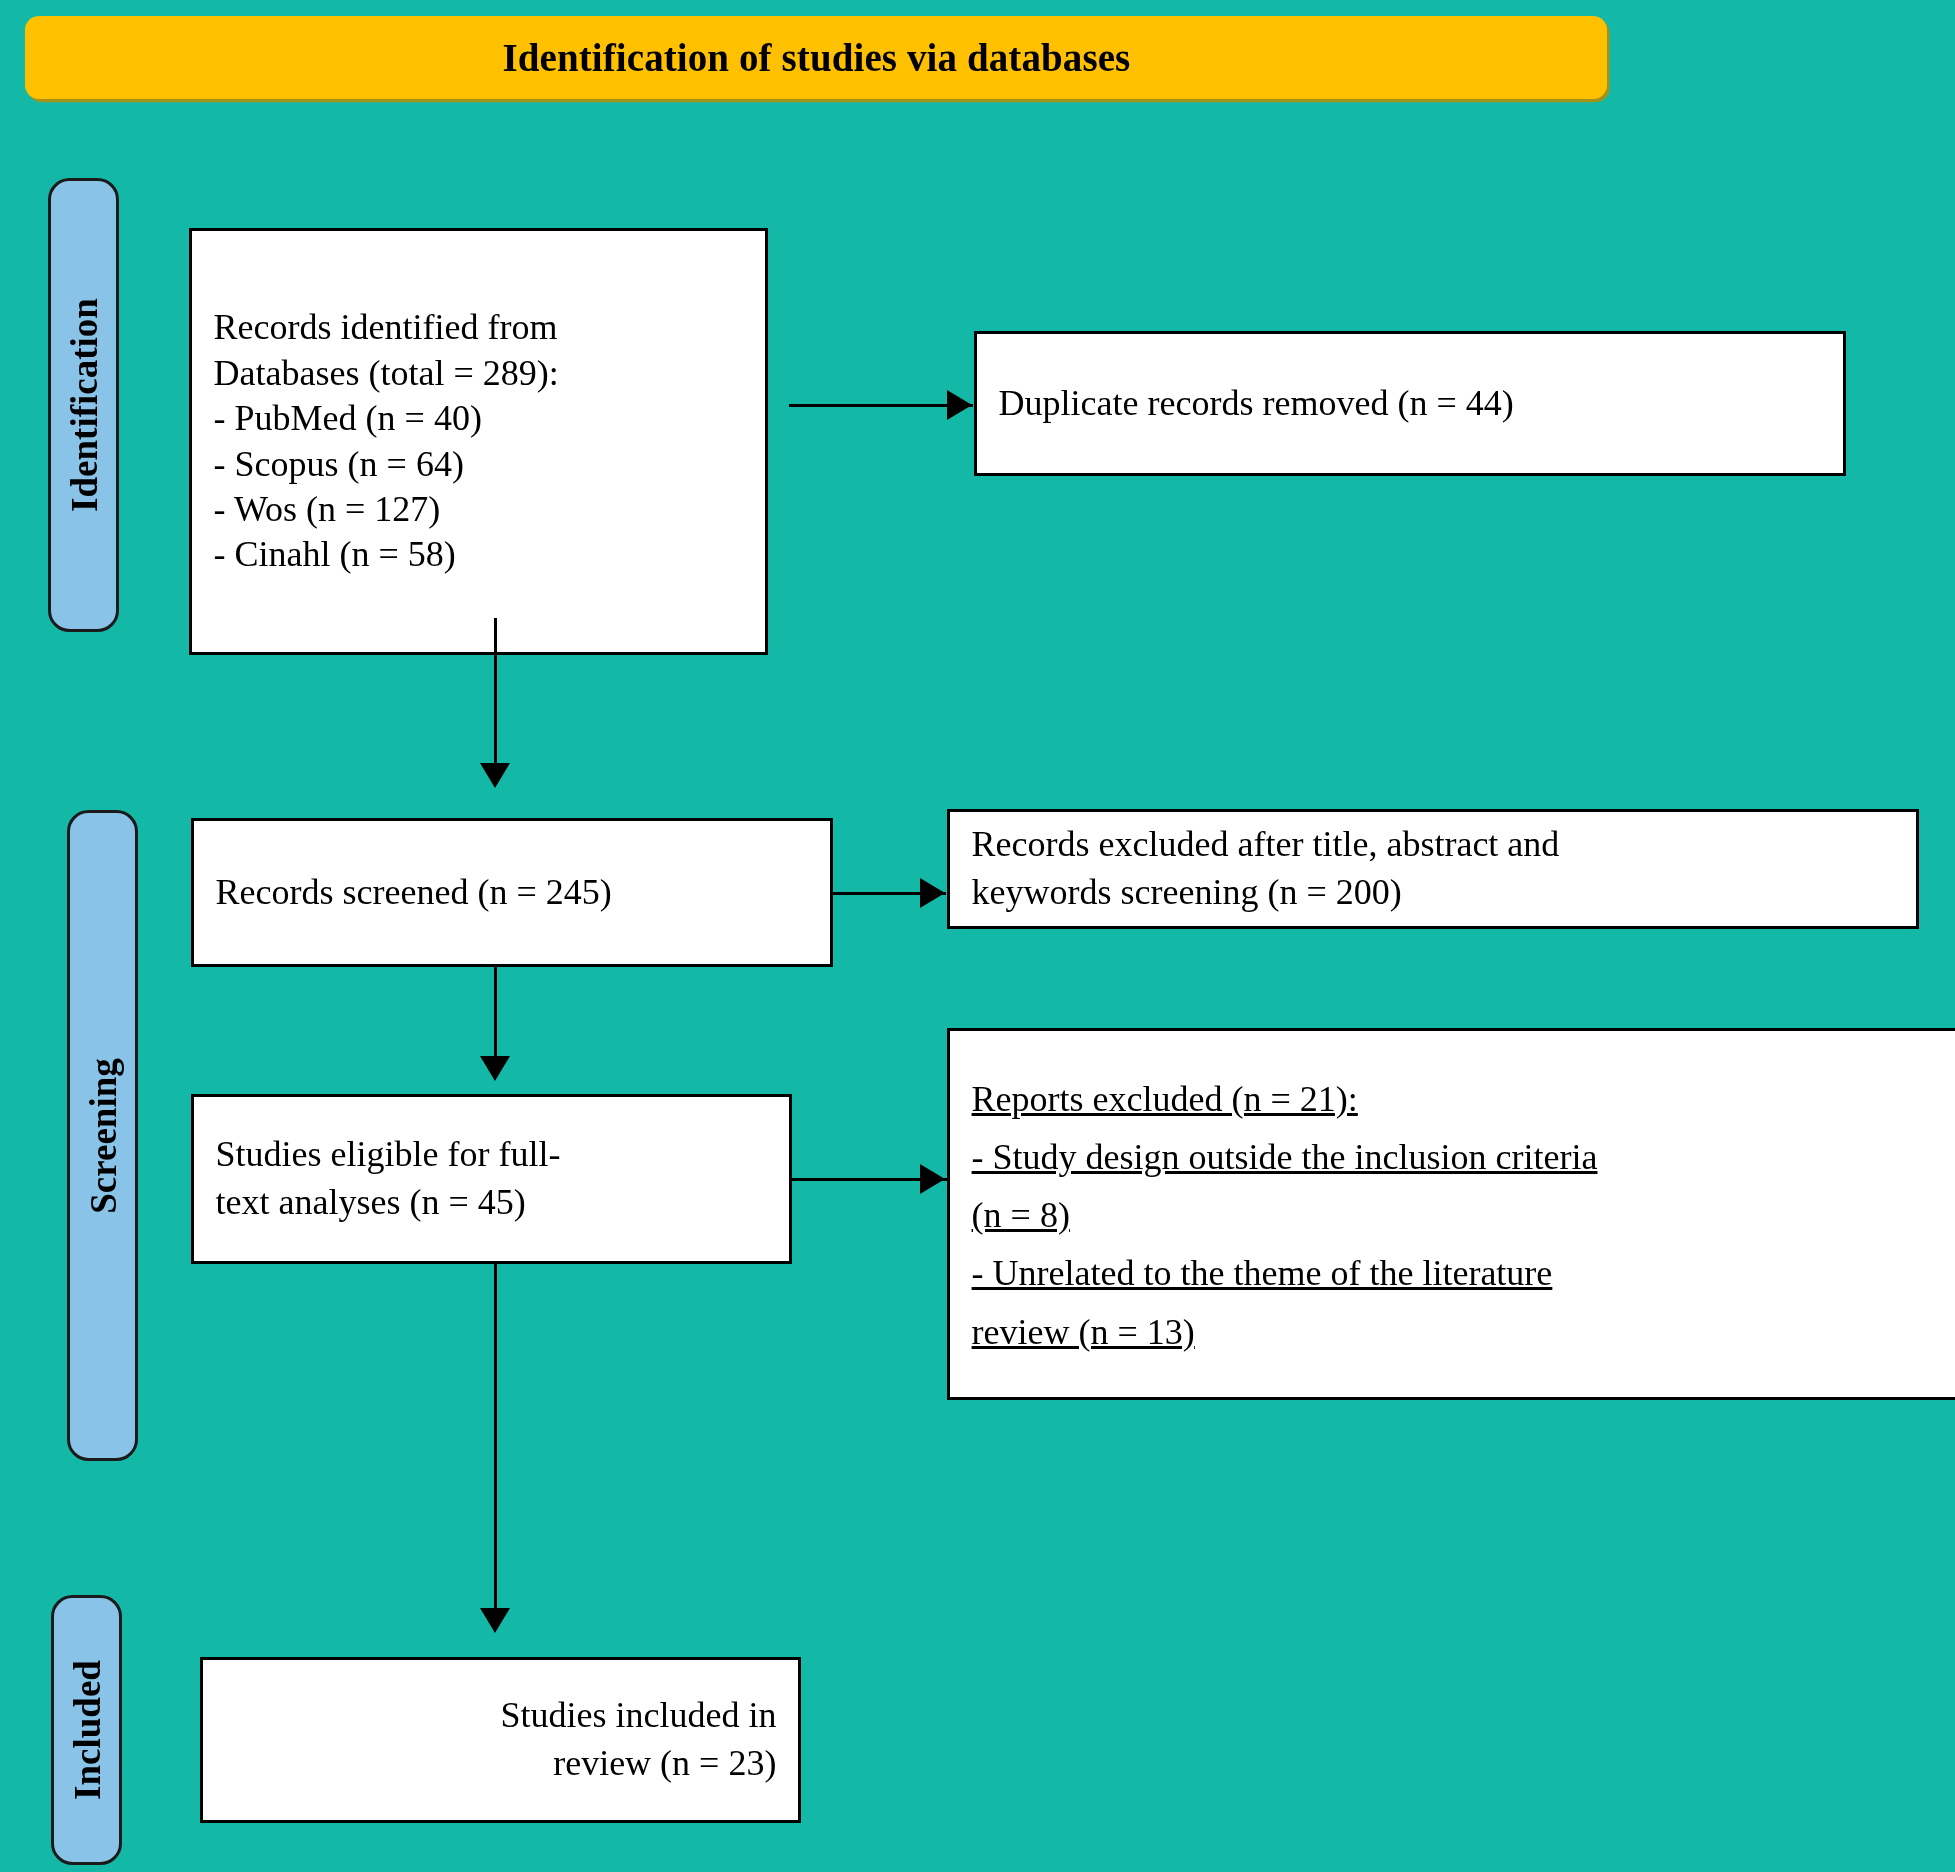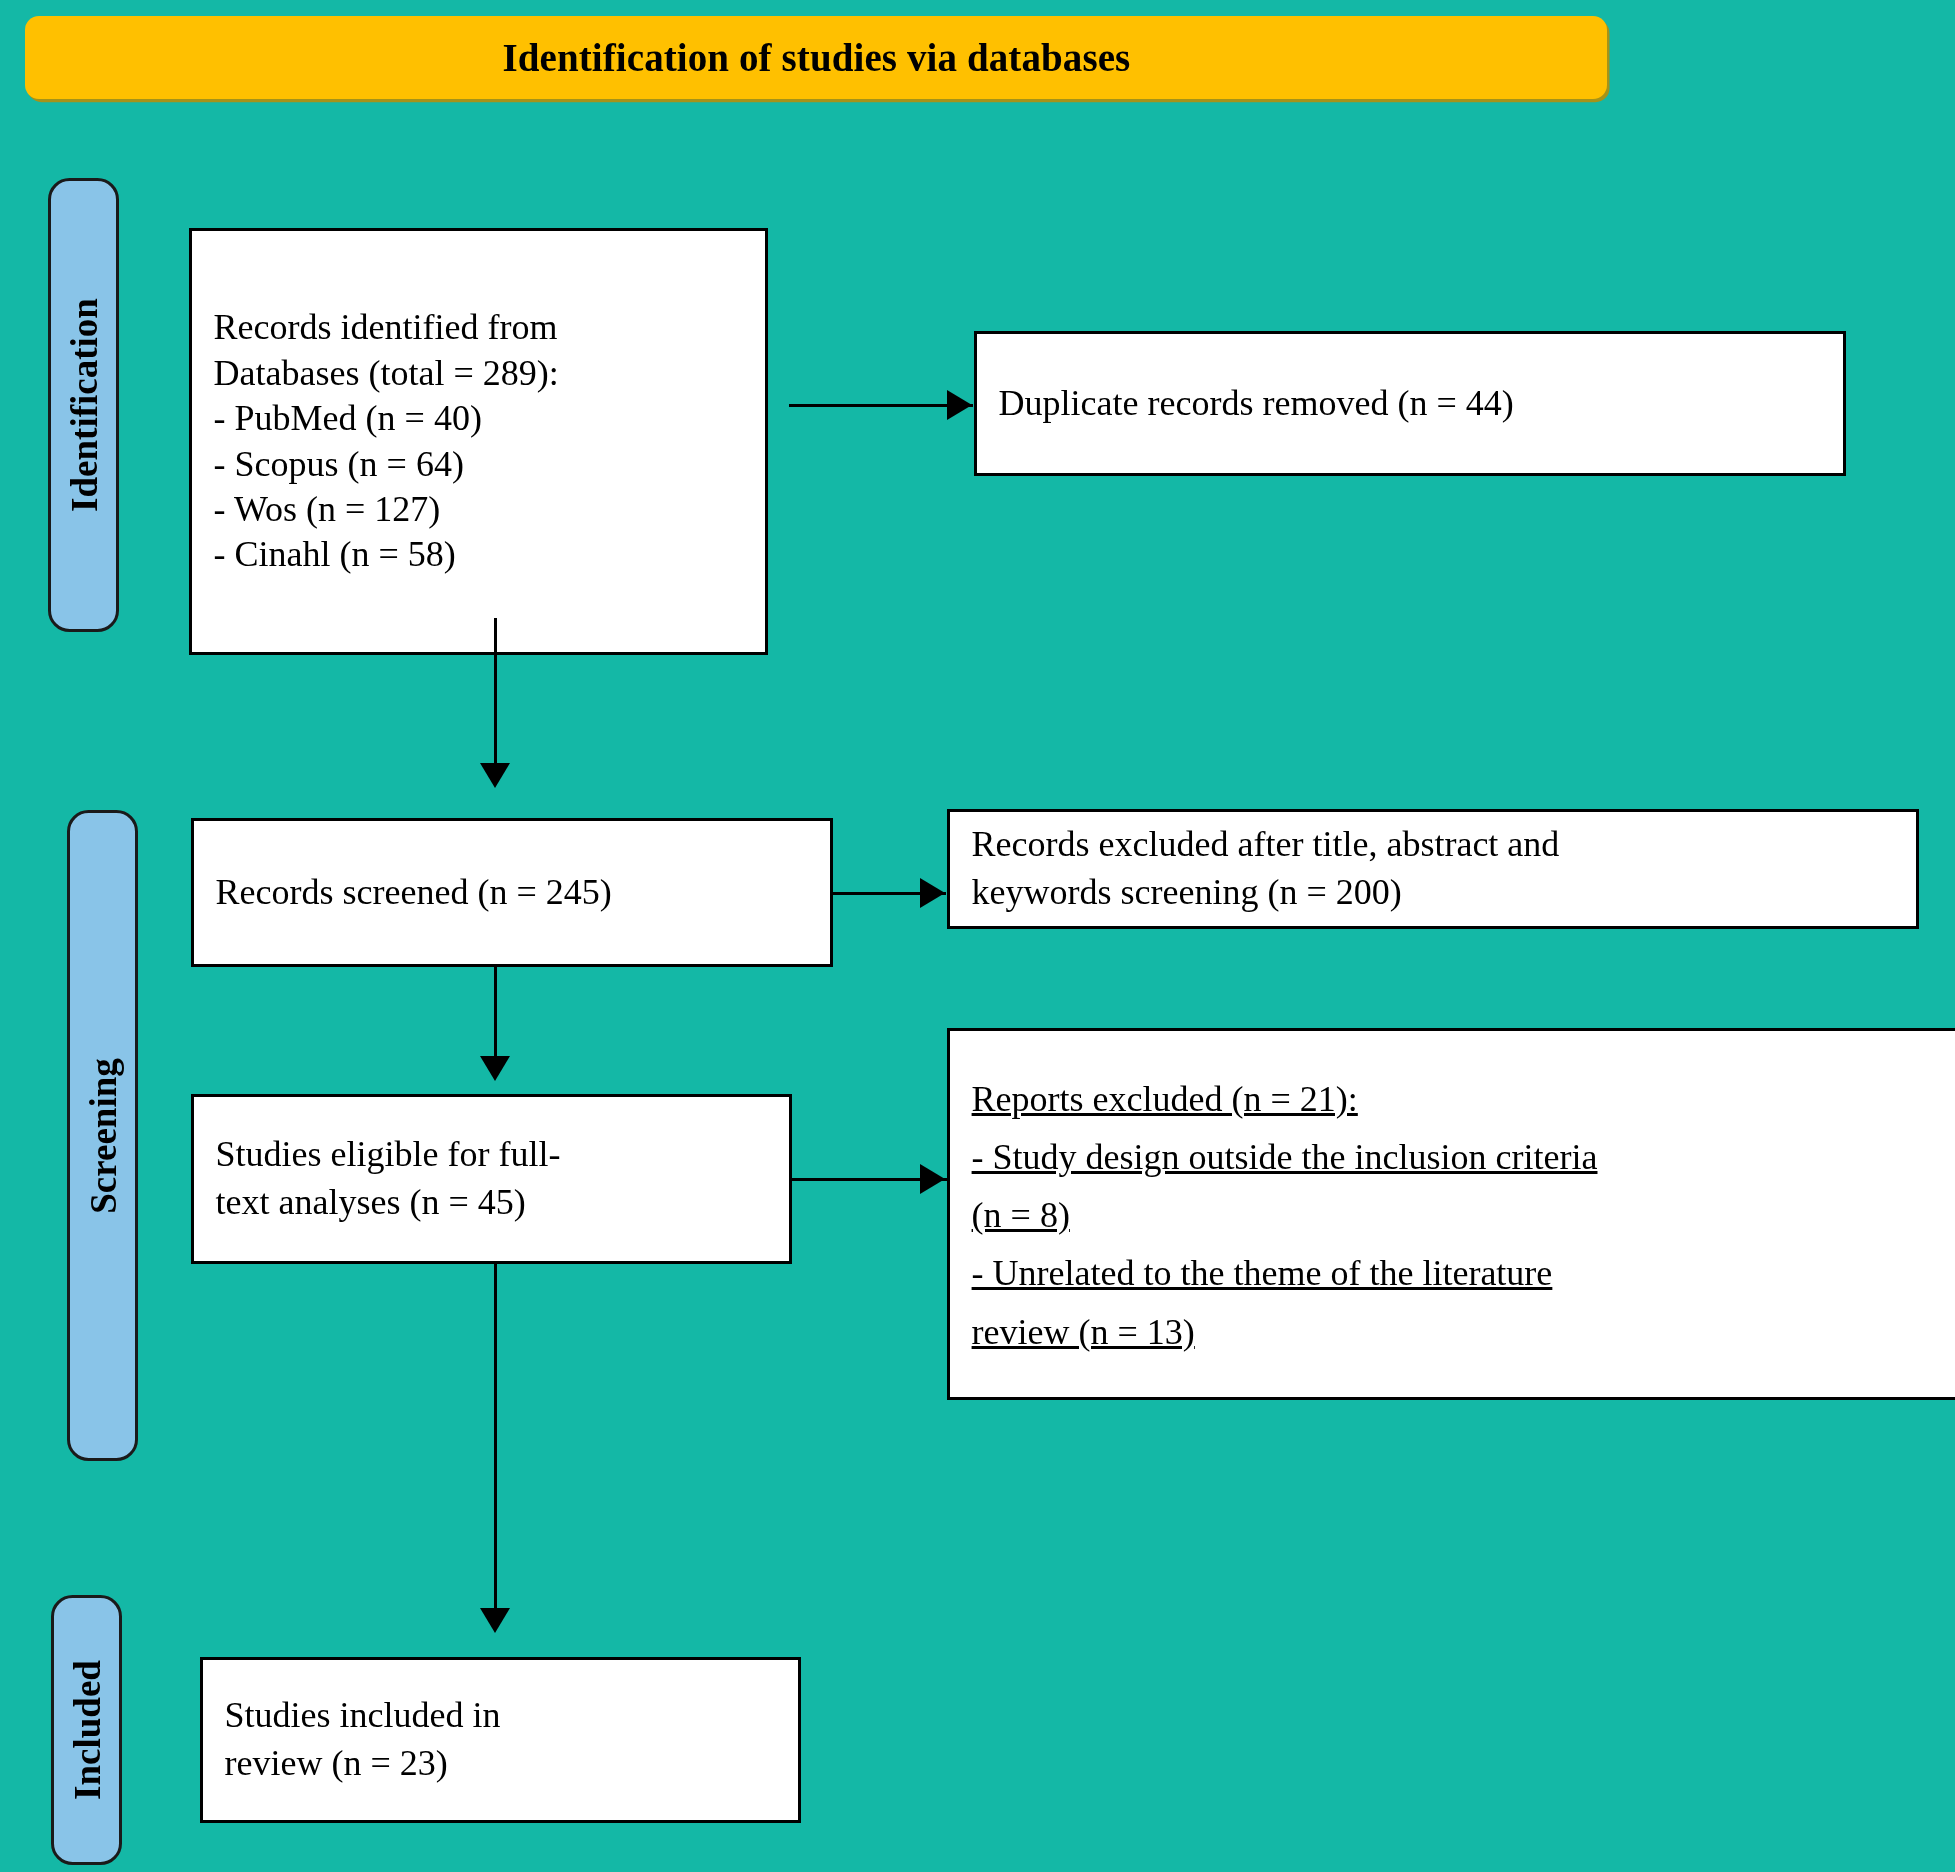--- a/index.html
+++ b/index.html
@@ -177,19 +177,19 @@
     <div class="line">Reports excluded (n = 21):</div>
     <div class="line">- Study design outside the inclusion criteria</div>
     <div class="line">(n = 8)</div>
     <div class="line">- Unrelated to the theme of the literature</div>
     <div class="line">review (n = 13)</div>
   </div>
 
   <div class="conn-v" style="left:494px; top:1264px; width:3.2px; height:365px;"></div>
   <div class="arrow-down" style="left:480px; top:1608px;"></div>
 
-  <div class="flow-box" style="left:200px; top:1657px; width:601px; height:166px;">
+  <div class="flow-box" style="left:200px; top:1657px; width:601px; height:166px;align-items:flex-end;">
     <div class="line">Studies included in</div>
     <div class="line">review (n = 23)</div>
   </div>
 
 </div>
 
 
 </body></html>

